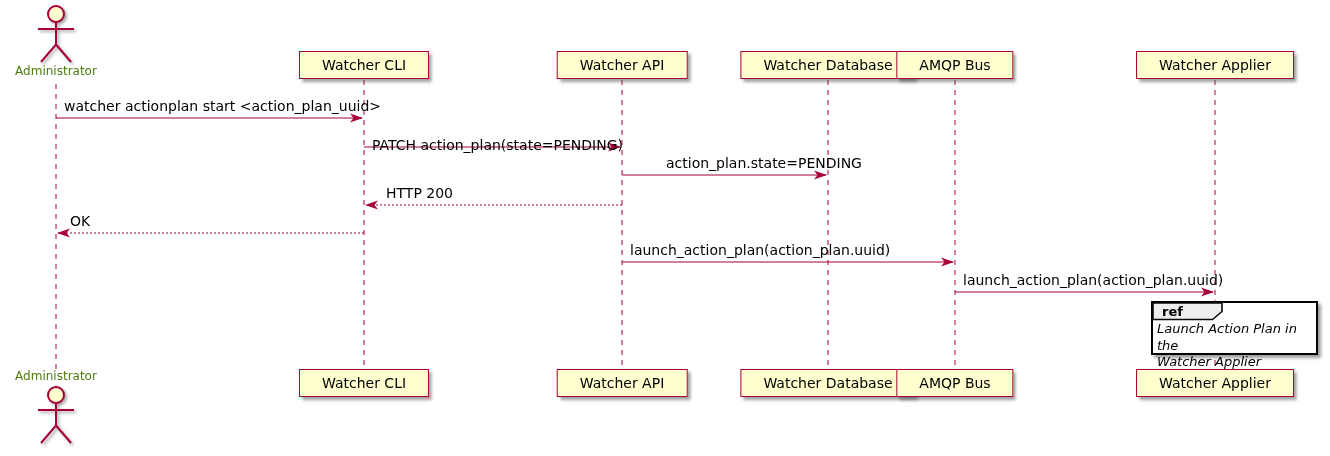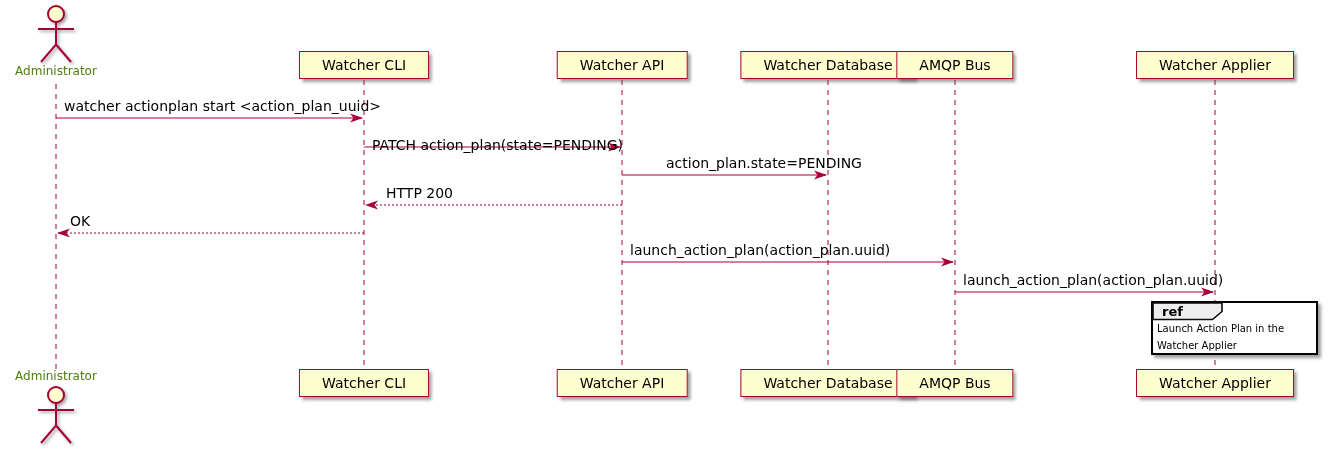--- a/index.html
+++ b/index.html
@@ -49,24 +49,25 @@
     height: 54px;
     box-sizing: border-box;
     background: #FFFFFF;
     border: 2px solid #000000;
     box-shadow: 3px 3px 3px rgba(80,80,80,0.55);
   }
   .ref-header-svg { display: block; margin: -1px 0 0 -1px; font-family: "DejaVu Sans", sans-serif; }
   .ref-header-svg text { font-size: 13px; font-weight: bold; fill: #000000; }
   .ref-body {
     padding: 0px 4px;
-    font-size: 10px;
+    font-size: 13px;
     line-height: 16.5px;
     color: #000000;
     white-space: pre-line;
+    font-style: italic;
   }
 </style>
 </head>
 <body>
 
 <div id="canvas">
   <svg id="svg-layer" width="1330" height="456">
       <line x1="56" y1="84" x2="56" y2="369" stroke="#A80036" stroke-width="1" stroke-dasharray="5,5"></line>
       <line x1="364" y1="80" x2="364" y2="369" stroke="#A80036" stroke-width="1" stroke-dasharray="5,5"></line>
       <line x1="622" y1="80" x2="622" y2="369" stroke="#A80036" stroke-width="1" stroke-dasharray="5,5"></line>

